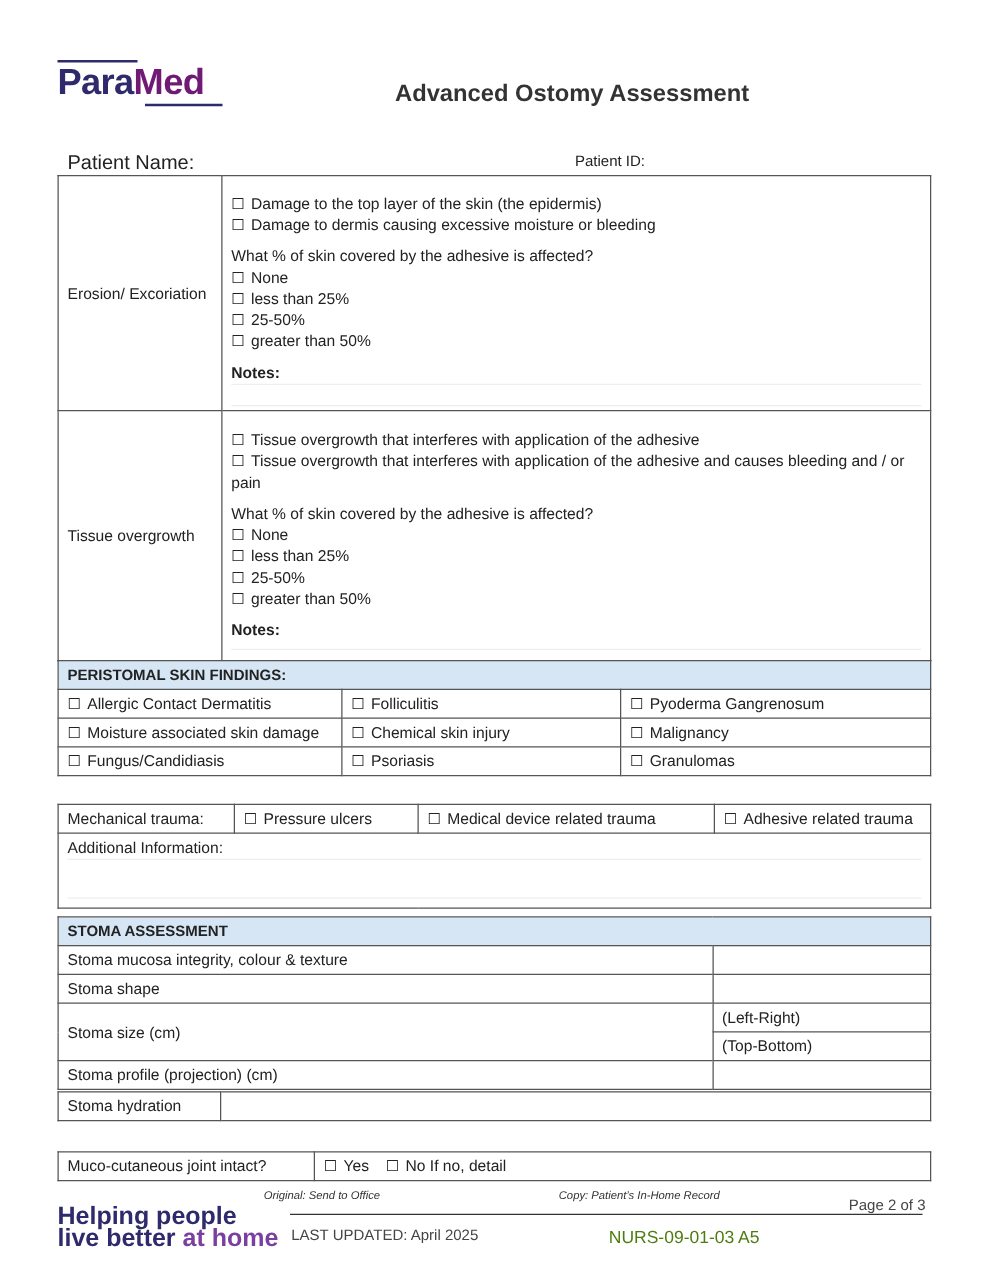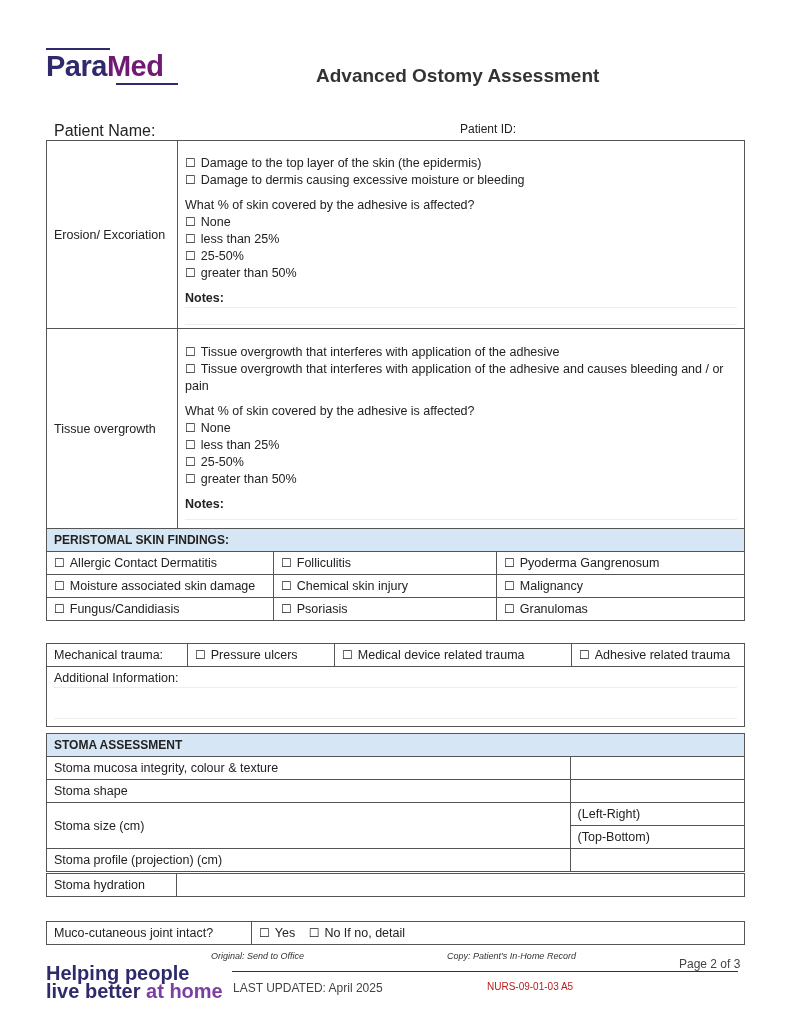--- a/index.html
+++ b/index.html
@@ -21,21 +21,21 @@
   .notes-line { border-bottom:1px solid #eee; }
   .line { line-height:17px; }
   .gap { height:8px; }
 
   .footer-orig { position:absolute; left:211px; top:951px; font-size:9px; font-style:italic; color:#333; }
   .footer-copy { position:absolute; left:447px; top:951px; font-size:9px; font-style:italic; color:#333; }
   .footer-rule { position:absolute; left:232px; top:971px; width:506px; height:1px; background:#333; }
   .tagline { position:absolute; left:46px; top:964px; font-size:20px; font-weight:bold; color:#2e2a6b; line-height:18px; }
   .tagline .accent { color:#7b3fa0; }
   .f-updated { position:absolute; left:233px; top:981px; font-size:12px; color:#444; }
-  .f-code { position:absolute; left:487px; top:981px; font-size:10px; color:#b91c1c; }
+  .f-code { position:absolute; left:487px; top:981px; font-size:14px; color:#4d7c0f; }
   .f-page { position:absolute; left:679px; top:935px; font-size:12px; color:#444;margin-top:22px; }
 </style>
 </head>
 <body>
 
 <div class="logo">
   <div class="topline"></div>
   <div class="word"><span class="para">Para</span><span class="med">Med</span></div>
   <div class="botline"></div>
 </div>

